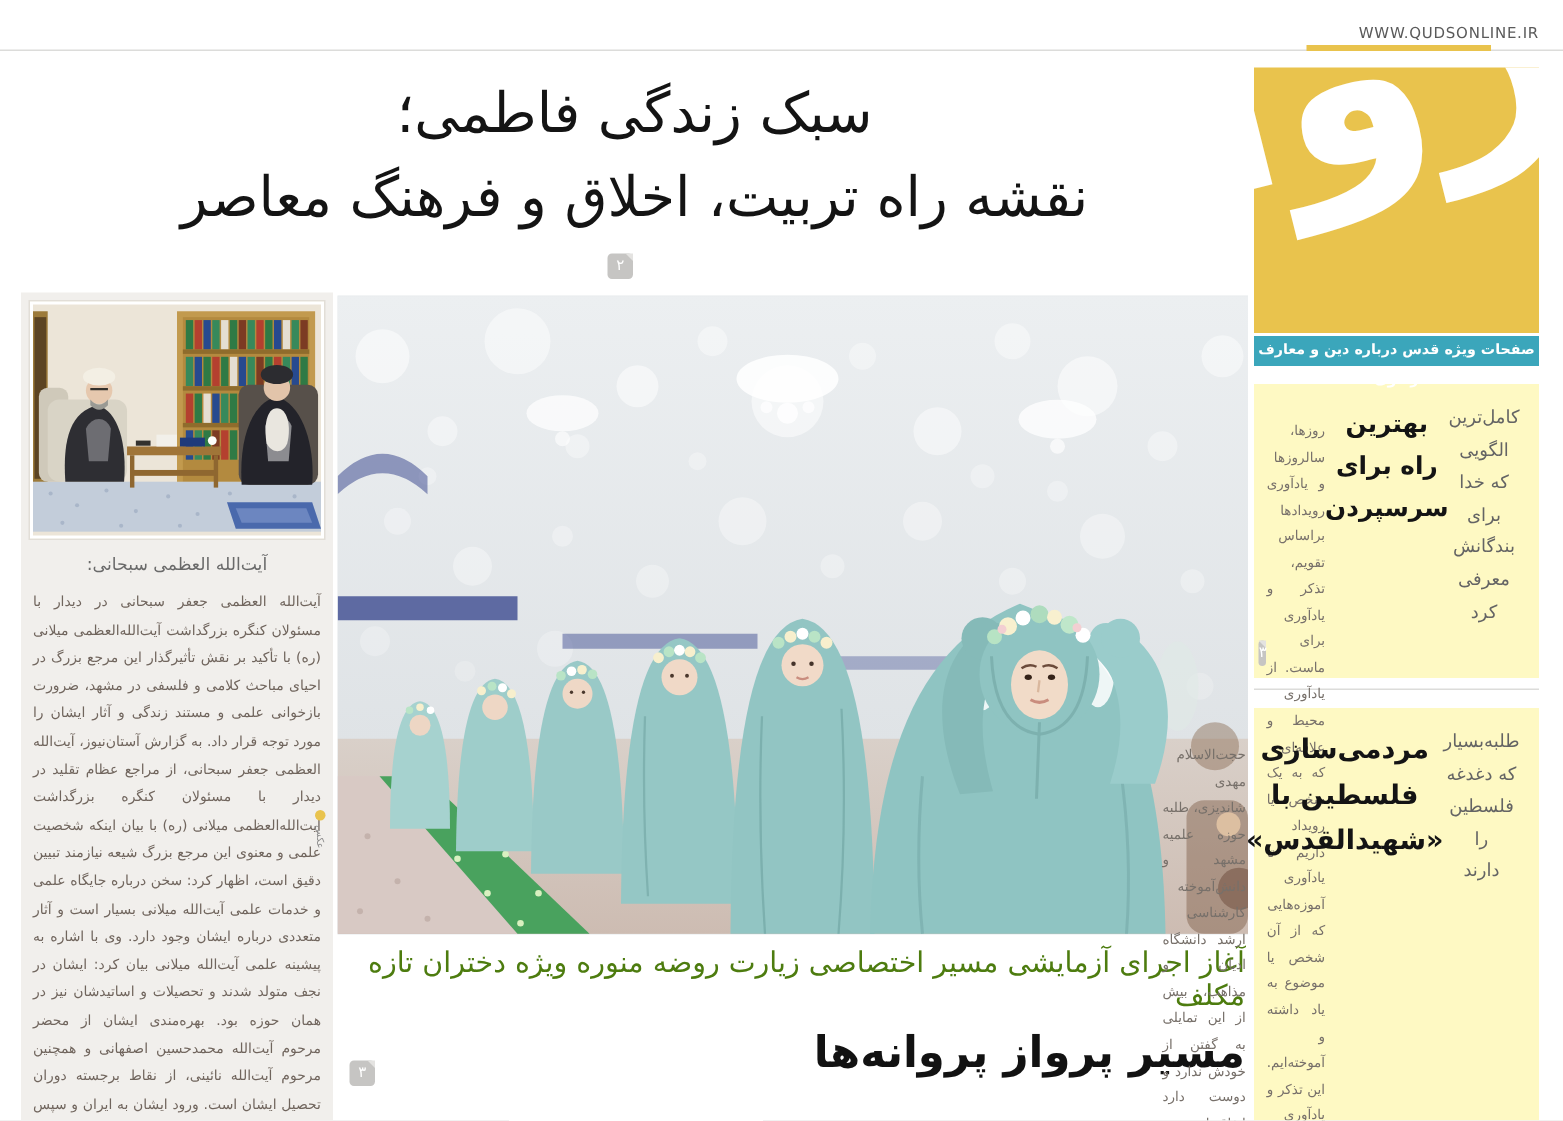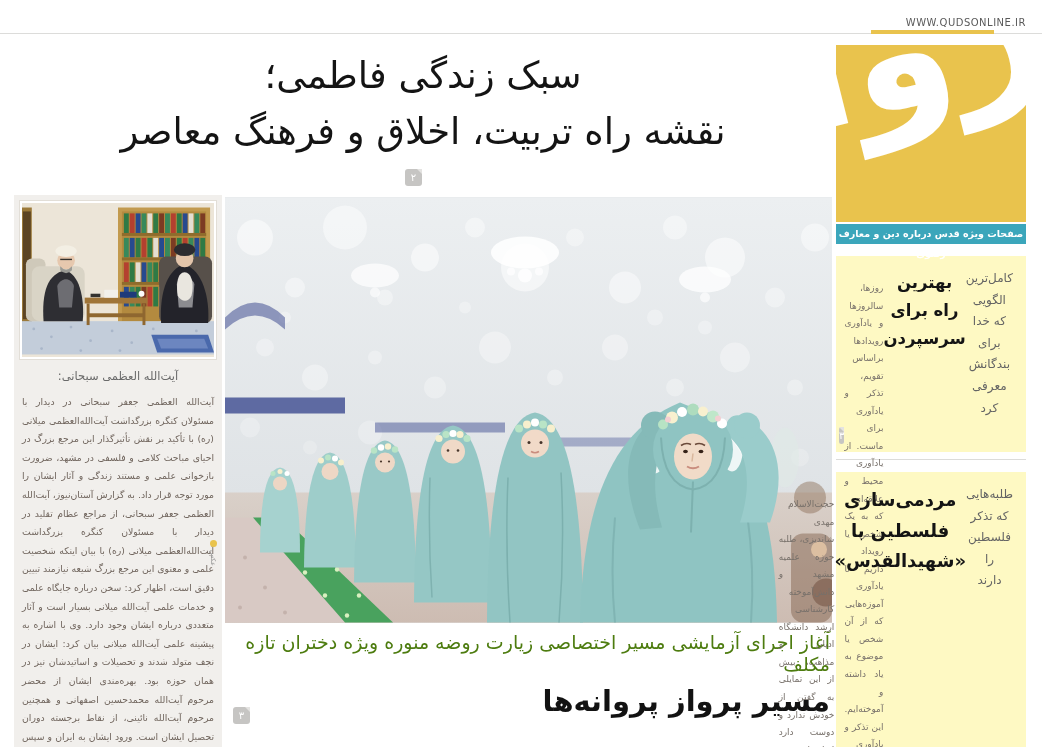--- a/index.html
+++ b/index.html
@@ -423,21 +423,21 @@
         <div>برای بندگانش معرفی کرد</div>
       </div>
       <div class="sb-headline">بهترین راه برای سرسپردن</div>
       <div class="sb-body">روزها، سالروزها و یادآوری رویدادها براساس تقویم، تذکر و یادآوری برای ماست. از یادآوری محیط و علاقه‌ای که به یک شخص یا رویداد داریم تا یادآوری آموزه‌هایی که از آن شخص یا موضوع به یاد داشته و آموخته‌ایم. این تذکر و یادآوری وقتی پای انسانی بزرگ یا موضوعی مبارک در میان است، اهمیتش بیشتر است...</div>
       <div class="pmark">۳</div>
     </div>
     <div class="sb-divider"></div>
 
     <div class="sb-block sb-block2">
       <div class="sb-kicker">
-        <div>طلبه‌هایی که تذکر فلسطین را</div>
+        <div>طلبه‌بسیار که دغدغه فلسطین را</div>
         <div>دارند</div>
       </div>
       <div class="sb-headline sb-headline2">
         <div>مردمی‌سازی فلسطین با</div>
         <div>«شهیدالقدس»</div>
       </div>
       <div class="sb-body">حجت‌الاسلام مهدی شاندیزی، طلبه حوزه علمیه مشهد و دانش‌آموخته کارشناسی ارشد دانشگاه ادیان و مذاهب، بیش از این تمایلی به گفتن از خودش ندارد و دوست دارد اتفاق‌های بزرگی را بیان کند که در «شهیدالقدس» رقم خورده است؛ گروهی که با همراهی دوستان طلبه و دانشجویش تشکیل داد تا مسئله اول جهان اسلام را به موضوعی مردمی تبدیل کند...</div>
 
     </div>
   </div>

